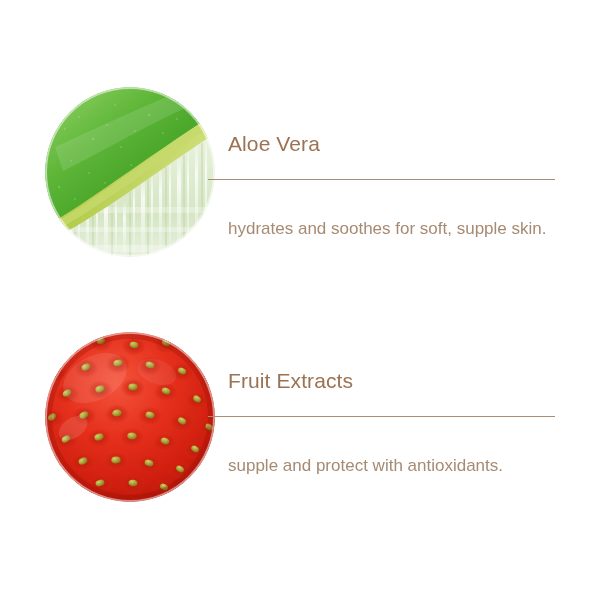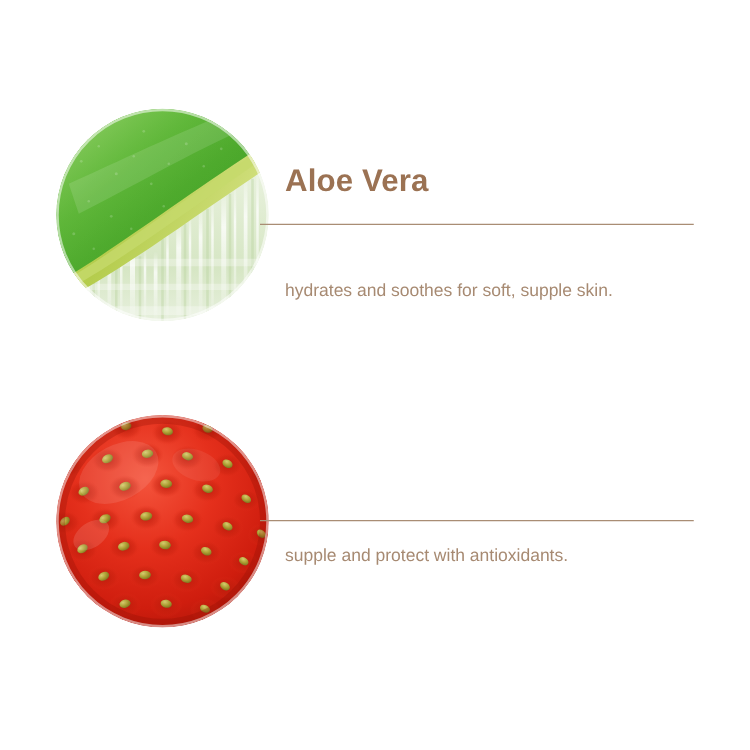--- a/index.html
+++ b/index.html
@@ -39,38 +39,38 @@
 
   
   .text-col {
     position: absolute;
     left: 228px;
     top: 0;
     width: 330px;
   }
   .feature-title {
     margin: 0;
-    font-size: 25px;
-    font-weight: bold;
+    font-size: 21px;
+    font-weight: normal;
     letter-spacing: 0.1px;
     color: #9b7253;
     line-height: 1;
   }
   .divider {
     position: absolute;
     left: 208px;
     width: 347px;
     height: 1px;
     background: #a98d74;
   }
   #divider-aloe  { top: 92px; }
   #divider-fruit { top: 84px; }
   .feature-desc {
     margin: 0;
-    font-size: 14px;
+    font-size: 17px;
     line-height: 25px;
     color: #a78a72;
     font-weight: normal;
   }
 
   
   #block-aloe  .text-col  { top: 46px; }
   #block-aloe  .feature-desc { margin-top: 62px; }
   #block-fruit .text-col  { top: 38px; }
   #block-fruit .feature-desc { margin-top: 62px; }
@@ -387,15 +387,16 @@
 
         <circle cx="85" cy="85" r="85" fill="none" stroke="#8c1005" stroke-width="14" opacity="0.28"></circle>
         <circle cx="85" cy="85" r="84" fill="none" stroke="#ffffff" stroke-width="2" opacity="0.5"></circle>
       </g>
     </svg>
   </div>
 
   <div class="divider" id="divider-fruit"></div>
 
   <div class="text-col">
+    <h2 class="feature-title">Fruit Extracts</h2>
     <p class="feature-desc">supple and protect with antioxidants.</p>
   </div>
 </section>
 
 </body></html>

